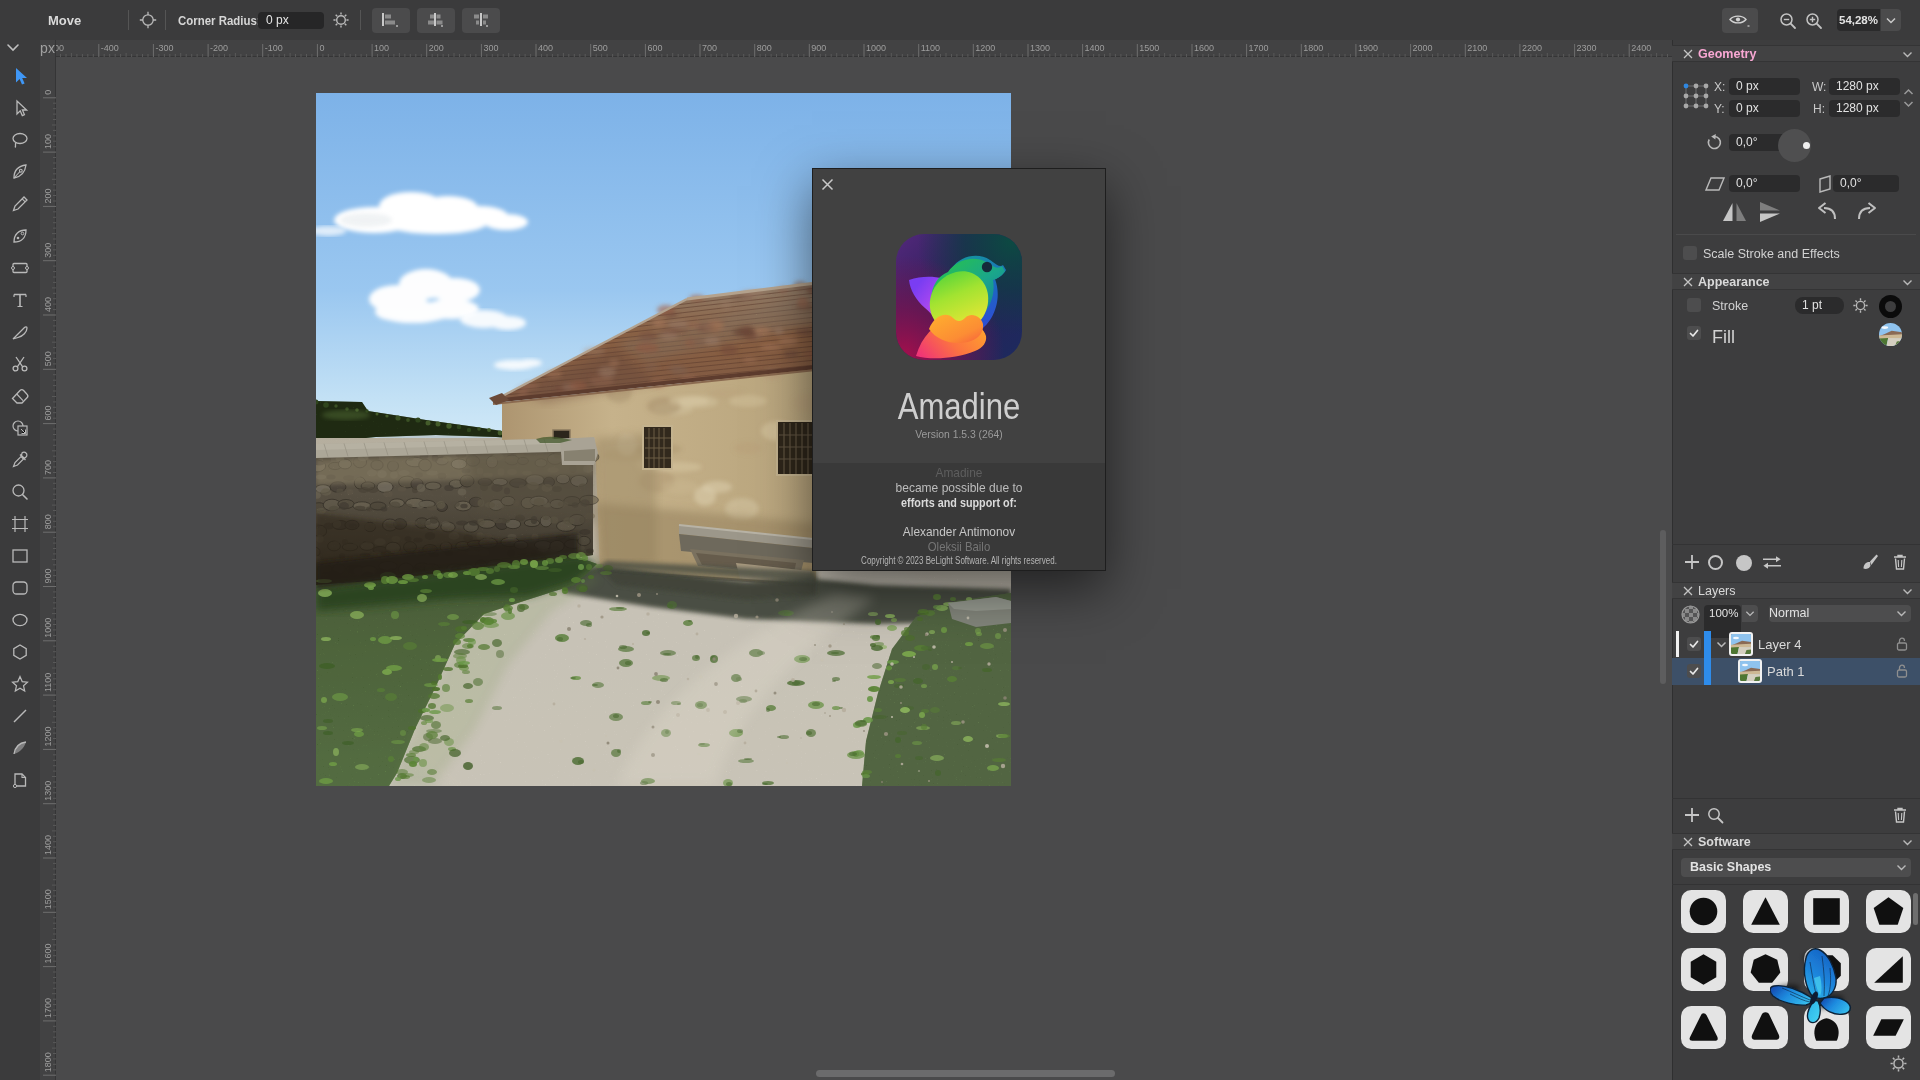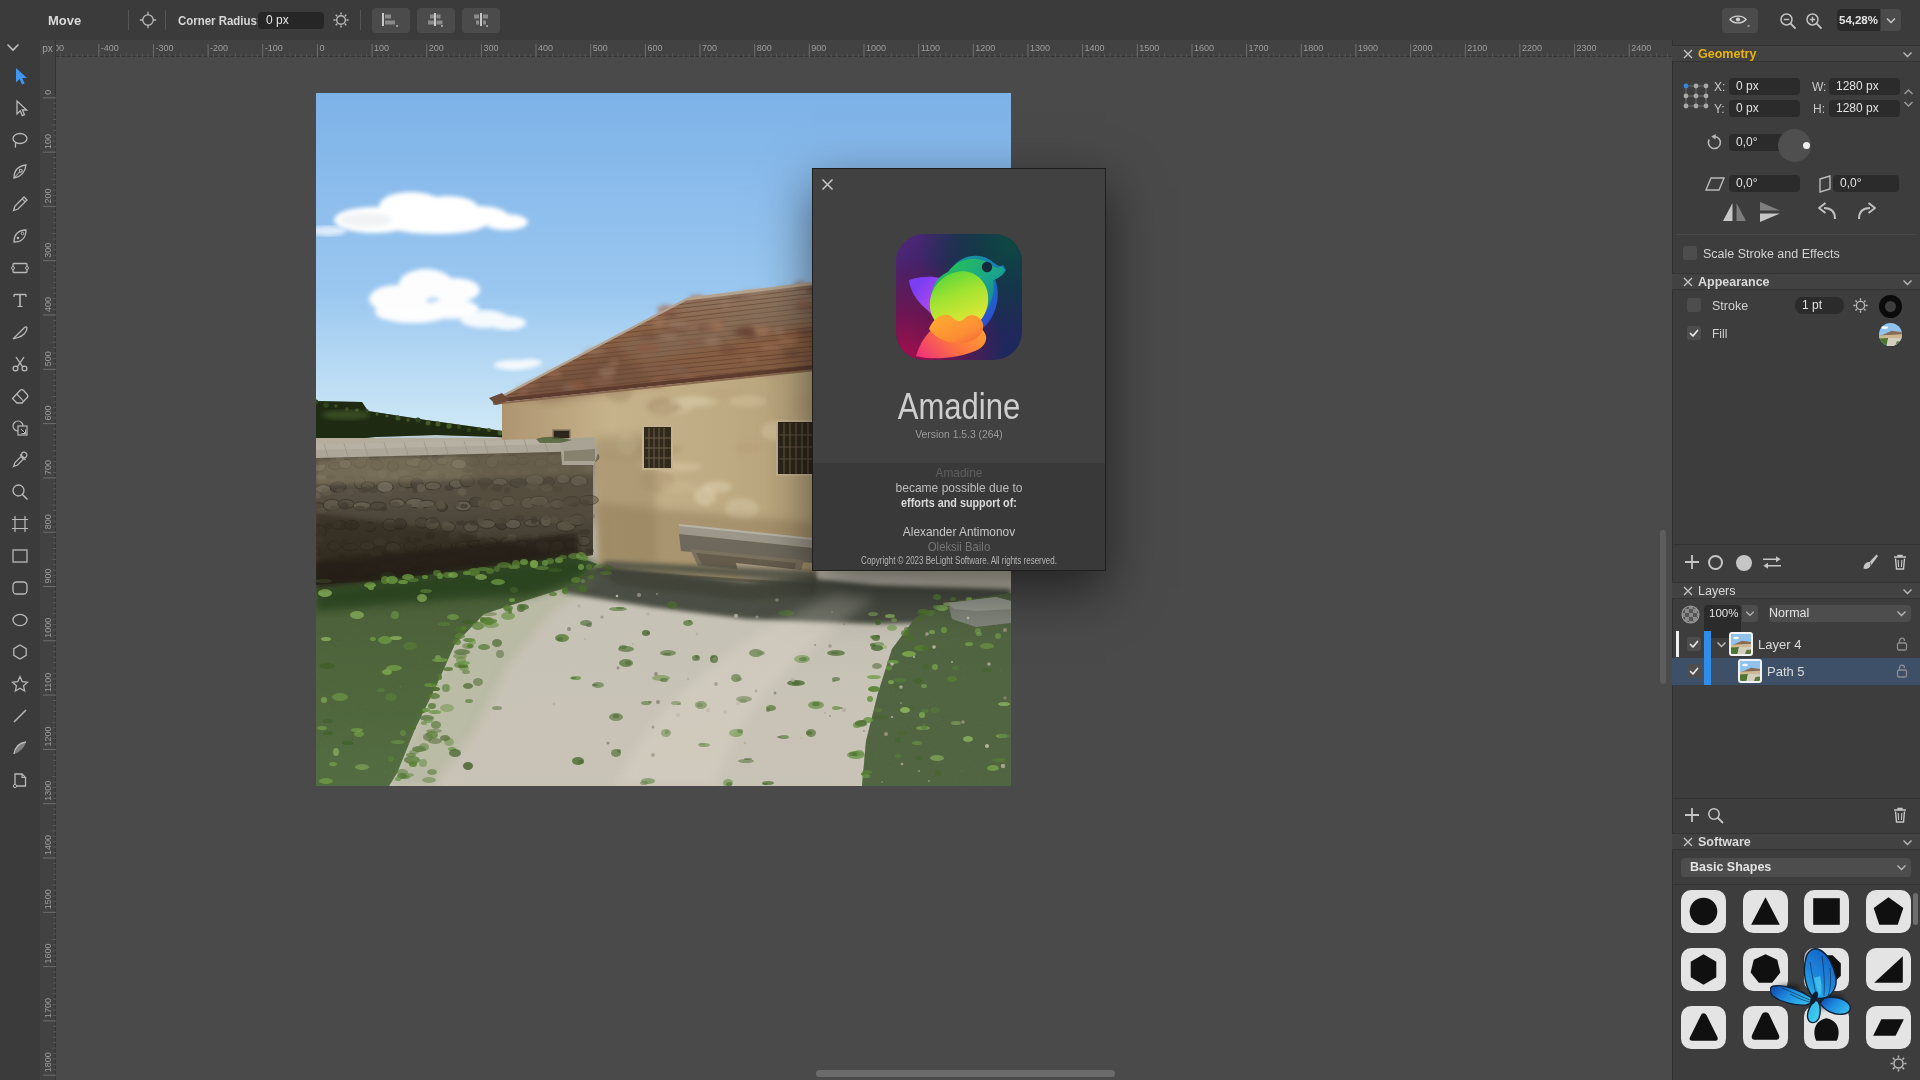--- a/index.html
+++ b/index.html
@@ -339,21 +339,21 @@
       <text x="1154.0" y="10.5" font-size="9" fill="#9d9d9d">1600</text>
       <text x="1208.6" y="10.5" font-size="9" fill="#9d9d9d">1700</text>
       <text x="1263.3" y="10.5" font-size="9" fill="#9d9d9d">1800</text>
       <text x="1317.9" y="10.5" font-size="9" fill="#9d9d9d">1900</text>
       <text x="1372.6" y="10.5" font-size="9" fill="#9d9d9d">2000</text>
       <text x="1427.3" y="10.5" font-size="9" fill="#9d9d9d">2100</text>
       <text x="1481.9" y="10.5" font-size="9" fill="#9d9d9d">2200</text>
       <text x="1536.6" y="10.5" font-size="9" fill="#9d9d9d">2300</text>
       <text x="1591.2" y="10.5" font-size="9" fill="#9d9d9d">2400</text>
     </svg>
-    <div class="abs" style="left:40px;top:40px;width:16px;height:17px;background:#424243;border-right:1px solid #353536;color:#a0a0a0;font-size:10px;text-align:center;line-height:17px;">px</div>
+    <div class="abs" style="left:40px;top:40px;width:16px;height:17px;background:#424243;border-right:1px solid #353536;color:#a0a0a0;font-size:14px;text-align:center;line-height:17px;">px</div>
     <svg class="abs" style="left:6px;top:43px;" width="14" height="10" viewBox="0 0 14 10">
       <path d="M2 2 L7 7 L12 2" stroke="#c0c0c0" stroke-width="1.6" fill="none" stroke-linecap="round"></path>
     </svg>
     <svg class="abs" style="left:40px;top:57px;" width="16" height="1023" viewBox="0 0 16 1023">
       <rect x="3" y="40.3" width="13" height="1" fill="#6e6e6e"></rect>
       <rect x="13" y="45.7" width="3" height="1" fill="#595959"></rect>
       <rect x="13" y="51.2" width="3" height="1" fill="#595959"></rect>
       <rect x="13" y="56.6" width="3" height="1" fill="#595959"></rect>
       <rect x="13" y="62.0" width="3" height="1" fill="#595959"></rect>
       <rect x="12" y="67.5" width="4" height="1" fill="#595959"></rect>
@@ -1800,21 +1800,21 @@
     <div class="abs" style="left:813px;top:466px;width:292px;text-align:center;color:#5e5e5e;font-size:13.5px;line-height:13.5px;transform:scaleX(0.88);transform-origin:50% 50%;">Amadine</div>
     <div class="abs" style="left:813px;top:481px;width:292px;text-align:center;color:#bdbdbd;font-size:13.5px;line-height:13.5px;transform:scaleX(0.89);transform-origin:50% 50%;">became possible due to</div>
     <div class="abs" style="left:813px;top:495.5px;width:292px;text-align:center;color:#dadada;font-size:13.5px;line-height:13.5px;font-weight:700;transform:scaleX(0.8);transform-origin:50% 50%;">efforts and support of:</div>
     <div class="abs" style="left:813px;top:525px;width:292px;text-align:center;color:#c6c6c6;font-size:13.5px;line-height:13.5px;transform:scaleX(0.88);transform-origin:50% 50%;">Alexander Antimonov</div>
     <div class="abs" style="left:813px;top:540px;width:292px;text-align:center;color:#757575;font-size:13.5px;line-height:13.5px;transform:scaleX(0.84);transform-origin:50% 50%;">Oleksii Bailo</div>
     <div class="abs" style="left:813px;top:555.5px;width:292px;text-align:center;color:#b5b5b5;font-size:10px;line-height:10px;transform:scaleX(0.8);transform-origin:50% 50%;">Copyright © 2023 BeLight Software. All rights reserved.</div>
     <div class="abs" style="left:1672px;top:45px;width:248px;height:17px;background:#424243;border-top:1px solid #343435;border-bottom:1px solid #343435;"></div>
     <svg class="abs" style="left:1683px;top:49px;" width="10" height="10" viewBox="0 0 10 10">
       <path d="M1 1 L9 9 M9 1 L1 9" stroke="#c4c4c4" stroke-width="1.3"></path>
     </svg>
-    <div class="abs" style="left:1698px;top:47px;font-size:12.5px;font-weight:700;color:#eab308;text-align:center;">Geometry</div>
+    <div class="abs" style="left:1698px;top:47px;font-size:12.5px;font-weight:700;color:#f9a8d4;text-align:center;">Geometry</div>
     <svg class="abs" style="left:1902px;top:51px;" width="11" height="8" viewBox="0 0 11 8">
       <path d="M1.5 1.5 L5.5 5.5 L9.5 1.5" stroke="#b9b9b9" stroke-width="1.4" fill="none"></path>
     </svg>
     <svg class="abs" style="left:1683px;top:82px;" width="26" height="28" viewBox="0 0 26 28">
       <path d="M3 4 H23 M3 14 H23 M3 24 H23 M3 4 V24 M13 4 V24 M23 4 V24" stroke="#6e6e6e" stroke-width="1"></path>
       <circle cx="3" cy="4" r="2.4" fill="#2f87e0"></circle>
       <circle cx="13" cy="4" r="2.4" fill="#a8a8a8"></circle>
       <circle cx="23" cy="4" r="2.4" fill="#a8a8a8"></circle>
       <circle cx="3" cy="14" r="2.4" fill="#a8a8a8"></circle>
       <circle cx="13" cy="14" r="2.4" fill="#a8a8a8"></circle>
@@ -1882,21 +1882,21 @@
     <svg class="abs" style="left:1852px;top:297px;" width="17" height="17" viewBox="0 0 20 20">
 <path fill="none" stroke="#b9b9b9" stroke-width="1.6" d="M10 5.2 A4.8 4.8 0 1 0 10 14.8 A4.8 4.8 0 1 0 10 5.2 M10 1.6 V4 M10 16 V18.4 M1.6 10 H4 M16 10 H18.4 M4.1 4.1 L5.8 5.8 M14.2 14.2 L15.9 15.9 M15.9 4.1 L14.2 5.8 M5.8 14.2 L4.1 15.9"></path>
 <circle cx="10" cy="10" r="2.1" fill="#3d3d3e"></circle>
     </svg>
     <div class="abs" style="left:1879px;top:295px;width:23px;height:23px;border-radius:50%;background:#0b0b0b;"></div>
     <div class="abs" style="left:1885px;top:301px;width:11px;height:11px;border-radius:50%;background:#3d3d3e;"></div>
     <div class="abs" style="left:1687px;top:326px;width:14px;height:14px;background:#4d4d4e;border-radius:3px;"></div>
     <svg class="abs" style="left:1689px;top:328px;" width="10" height="10" viewBox="0 0 10 10">
       <path d="M1.5 5.5 L4 8 L8.5 2.5" stroke="#e8e8e8" stroke-width="1.7" fill="none" stroke-linecap="round" stroke-linejoin="round"></path>
     </svg>
-    <div class="abs" style="left:1712px;top:327px;font-size:12px;color:#d2d2d2;">Fill</div>
+    <div class="abs" style="left:1712px;top:327px;font-size:18px;color:#d2d2d2;">Fill</div>
     <svg class="abs" style="left:1879px;top:323px;border-radius:50%;" width="23" height="23" viewBox="0 0 20 20">
       <rect x="0" y="0" width="20" height="20" fill="#8fc3ee"></rect>
 <ellipse cx="5" cy="4" rx="3" ry="1.2" fill="#ffffff" opacity="0.9"></ellipse>
 <path d="M5 9.5 L11 6.8 L20 8 L20 10.5 L0 11.5 Z" fill="#8a6a55"></path>
 <path d="M0 10.8 L20 9.8 L20 13.5 L0 14.2 Z" fill="#cdb894"></path>
 <path d="M0 13.5 L8 13 L6.5 20 L0 20 Z" fill="#4e7632"></path>
 <path d="M6.5 20 L8 13 L20 13.2 L20 20 Z" fill="#d5cfc0"></path>
 <path d="M14 20 L20 20 L20 15.5 L15.5 16 Z" fill="#57793c"></path>
     </svg>
     <div class="abs" style="left:1672px;top:544px;width:248px;height:1px;background:#333334;"></div>
@@ -2002,21 +2002,21 @@
     <div class="abs" style="left:1704px;top:658px;width:7px;height:27px;background:#2e8ceb;"></div>
     <svg class="abs" style="left:1740px;top:661px;width:20px;height:20px;outline:2px solid #f2f2f2;border-radius:1px;" width="20" height="20" viewBox="0 0 20 20">
       <rect x="0" y="0" width="20" height="20" fill="#8fc3ee"></rect>
 <ellipse cx="5" cy="4" rx="3" ry="1.2" fill="#ffffff" opacity="0.9"></ellipse>
 <path d="M5 9.5 L11 6.8 L20 8 L20 10.5 L0 11.5 Z" fill="#8a6a55"></path>
 <path d="M0 10.8 L20 9.8 L20 13.5 L0 14.2 Z" fill="#cdb894"></path>
 <path d="M0 13.5 L8 13 L6.5 20 L0 20 Z" fill="#4e7632"></path>
 <path d="M6.5 20 L8 13 L20 13.2 L20 20 Z" fill="#d5cfc0"></path>
 <path d="M14 20 L20 20 L20 15.5 L15.5 16 Z" fill="#57793c"></path>
     </svg>
-    <div class="abs" style="left:1767px;top:664px;font-size:13px;color:#dadada;">Path 5</div>
+    <div class="abs" style="left:1767px;top:664px;font-size:13px;color:#dadada;">Path 1</div>
     <svg class="abs" style="left:1896px;top:664px;" width="12" height="14" viewBox="0 0 12 14">
 <rect x="1.5" y="6" width="9" height="7" rx="1.5" fill="none" stroke="#8f8f8f" stroke-width="1.3"></rect>
 <path d="M3.5 6 V4 C3.5 2.3 4.6 1.2 6 1.2 C7.4 1.2 8.5 2.3 8.5 4" fill="none" stroke="#8f8f8f" stroke-width="1.3"></path>
     </svg>
     <div class="abs" style="left:1672px;top:798px;width:248px;height:1px;background:#333334;"></div>
     <svg class="abs" style="left:1684px;top:807px;" width="16" height="16" viewBox="0 0 16 16">
       <path d="M8 1 V15 M1 8 H15" stroke="#c6c6c6" stroke-width="1.8"></path>
     </svg>
     <svg class="abs" style="left:1707px;top:807px;" width="17" height="17" viewBox="0 0 17 17">
 <circle cx="7" cy="7" r="5.2" stroke="#c6c6c6" stroke-width="1.5" fill="none"></circle>

